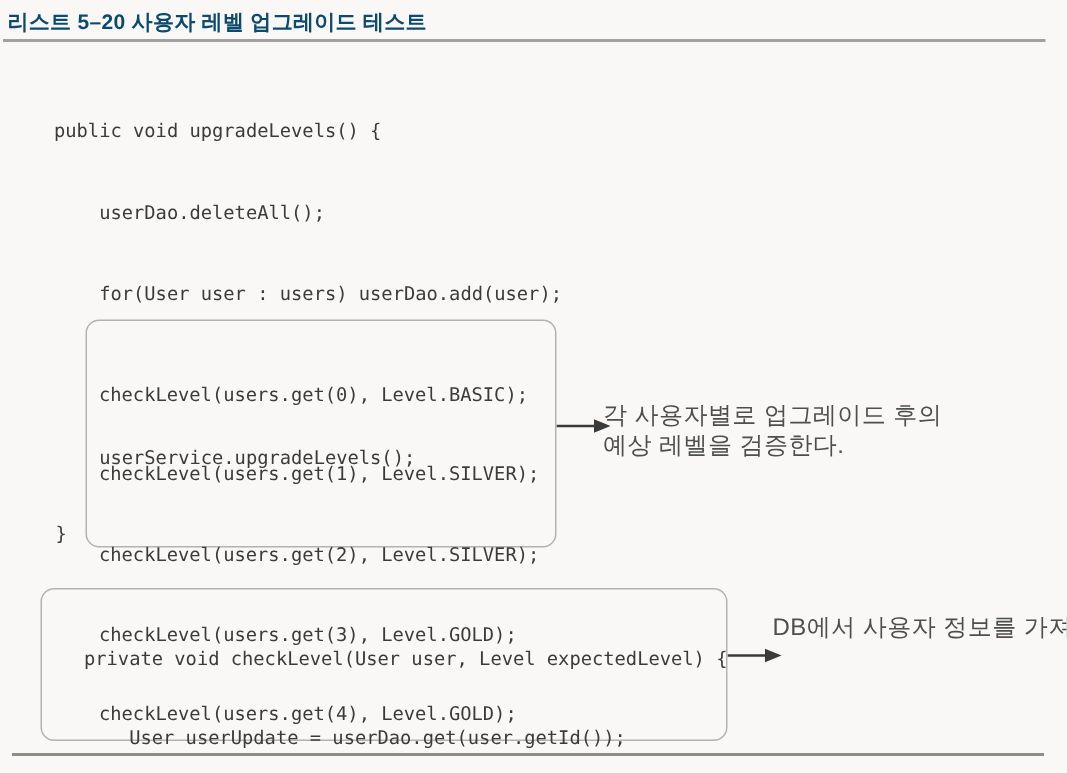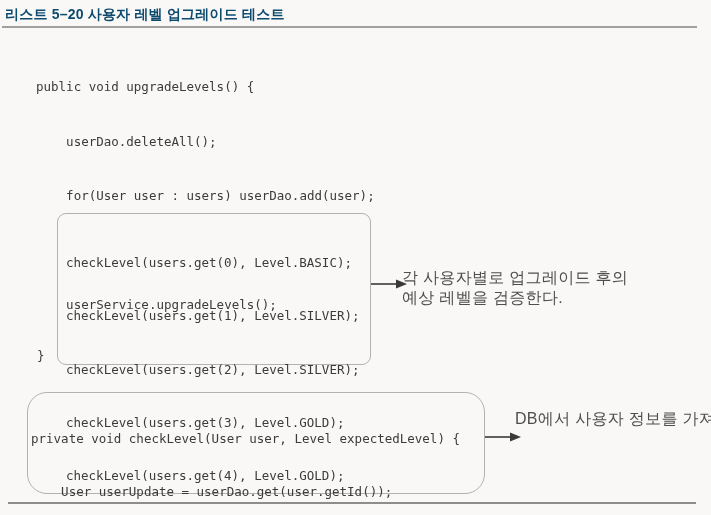--- a/index.html
+++ b/index.html
@@ -50,22 +50,21 @@
   }
   .box-check {
     left: 57px; top: 213px;
     width: 314px; height: 152px;
     padding: 7px 0 0 8px;
   }
   .box-check .bl { height: 23.3px; line-height: 23.3px; }
   .box-helper {
     left: 27px; top: 392px;
     width: 458px; height: 102px;
-    padding: 4px 0 0 3px;
-    border-radius: 20px;
+    padding: 4px 0 0 28px;
   }
   .box-helper .bl { height: 23px; line-height: 23px; }
   .closing-brace {
     position: absolute;
     left: 37px; top: 346px;
     line-height: 20px;
   }
   .arrow {
     position: absolute;
     width: 38px; height: 14px;

